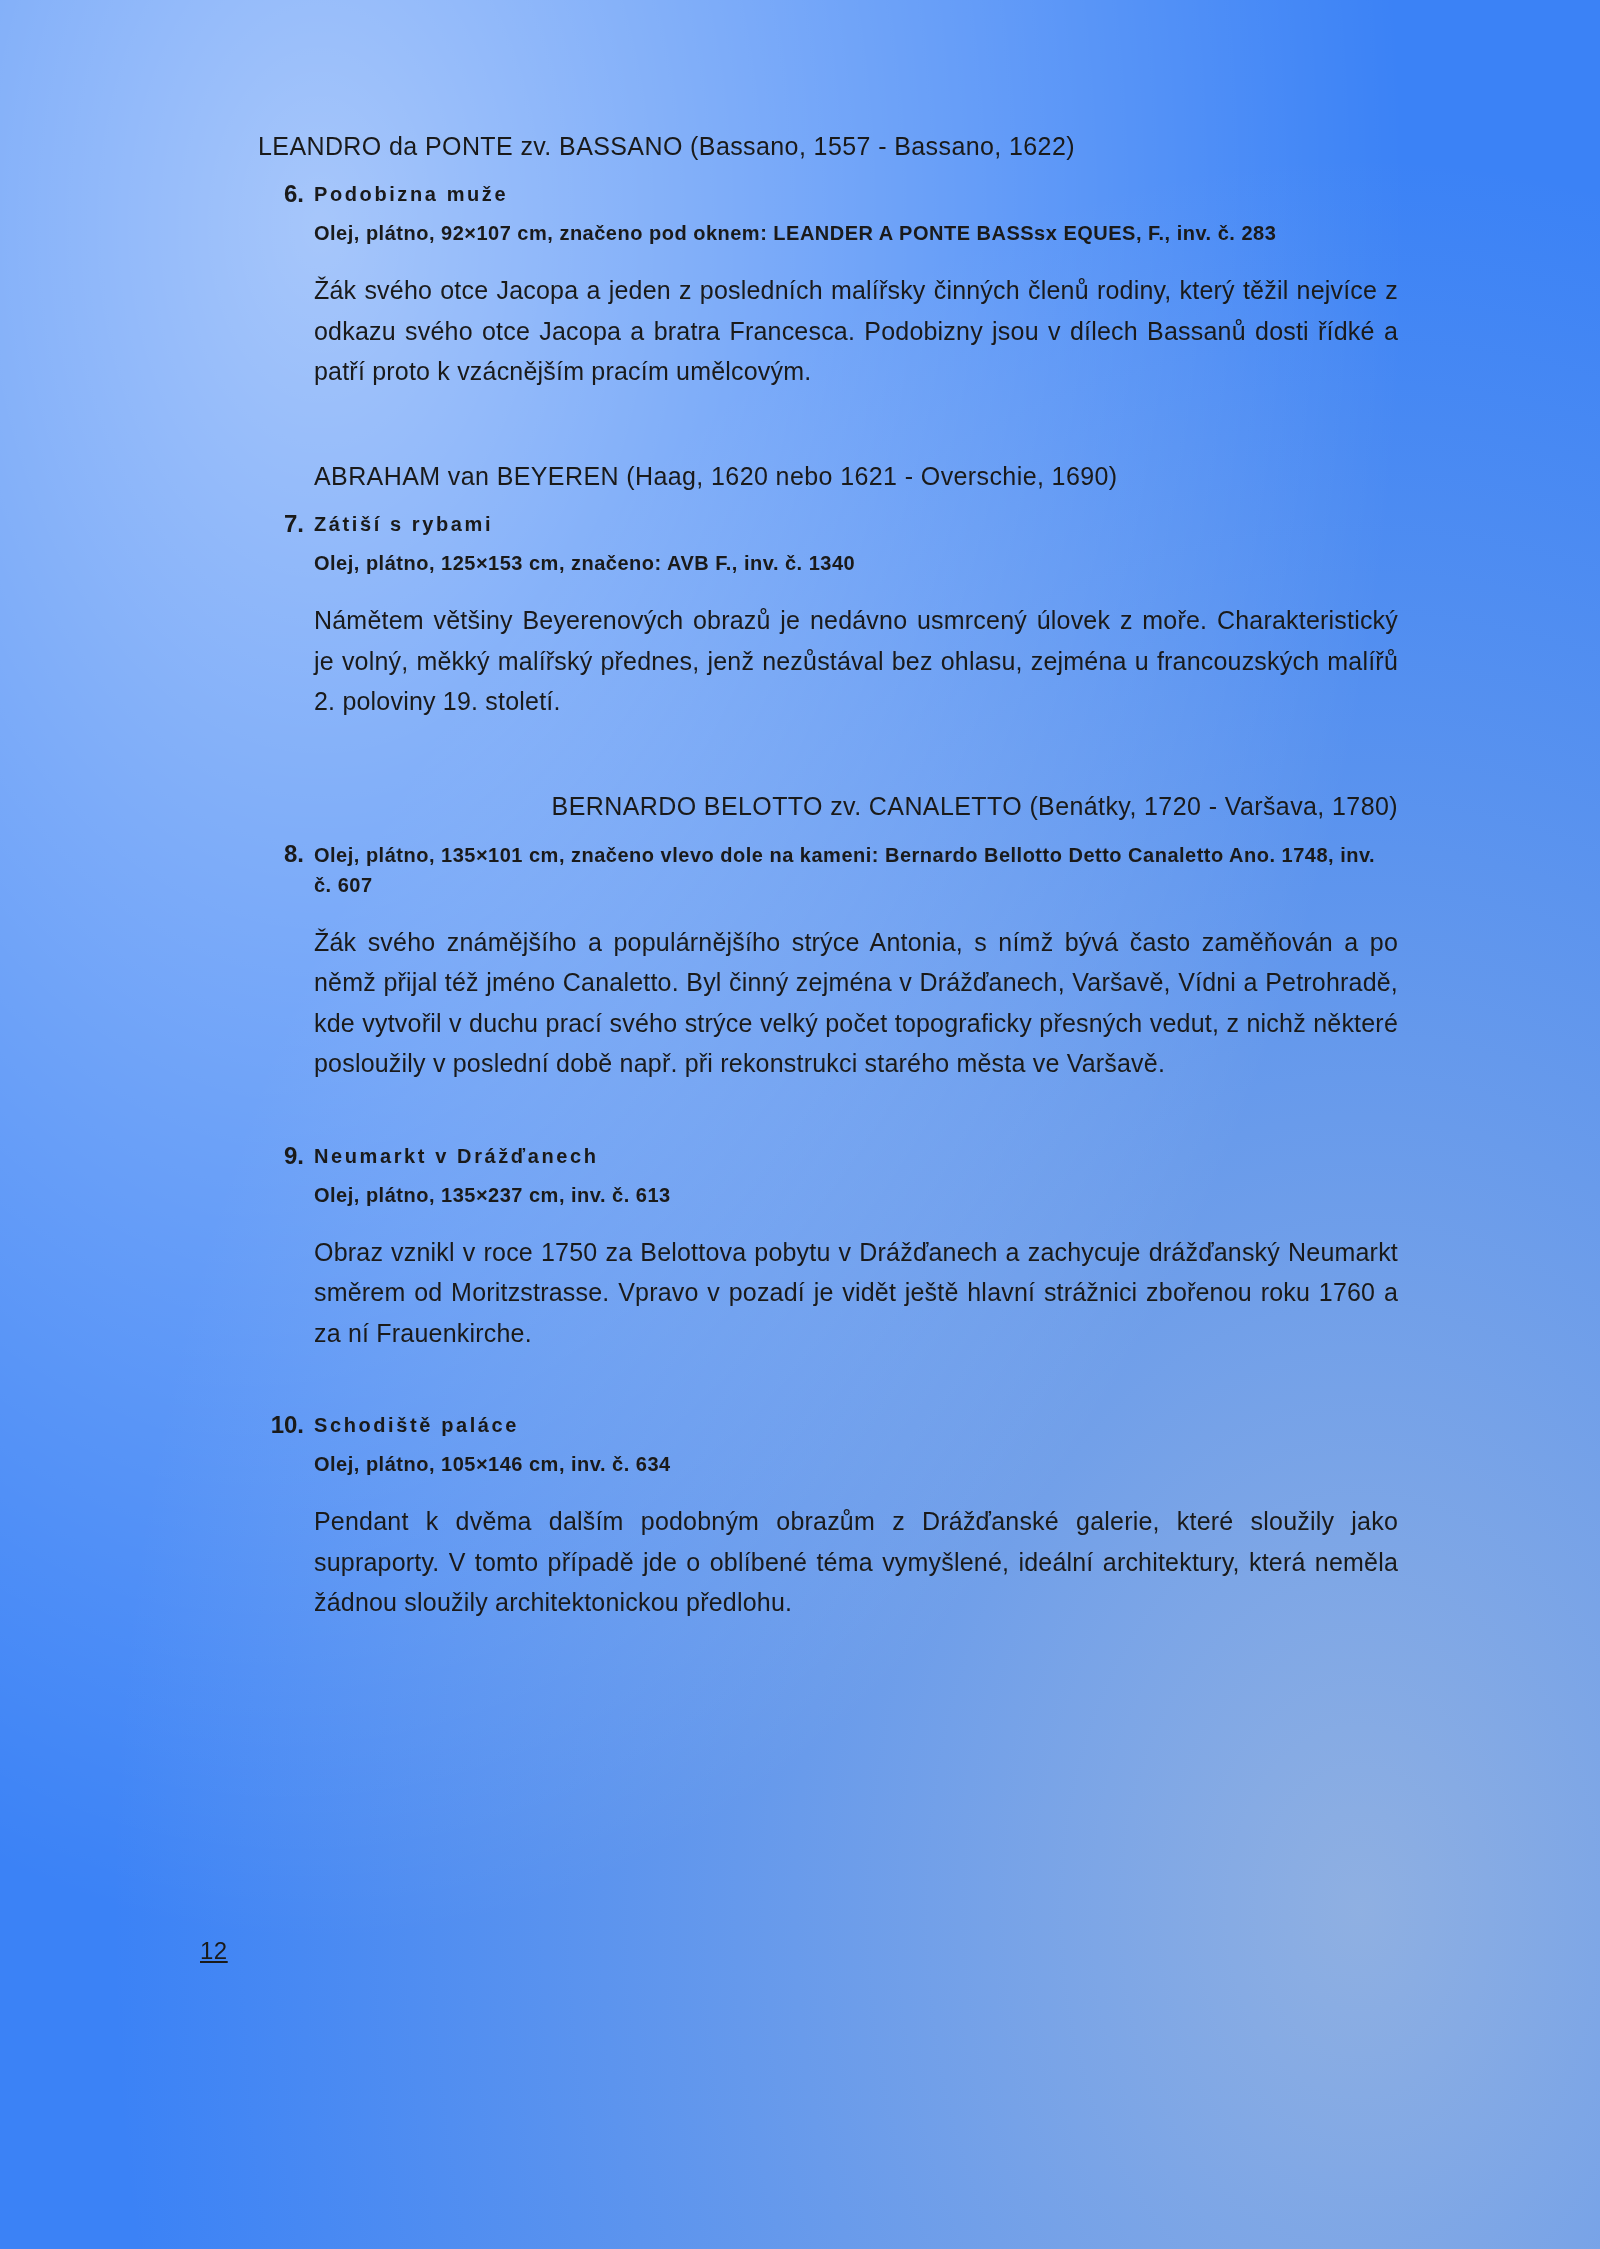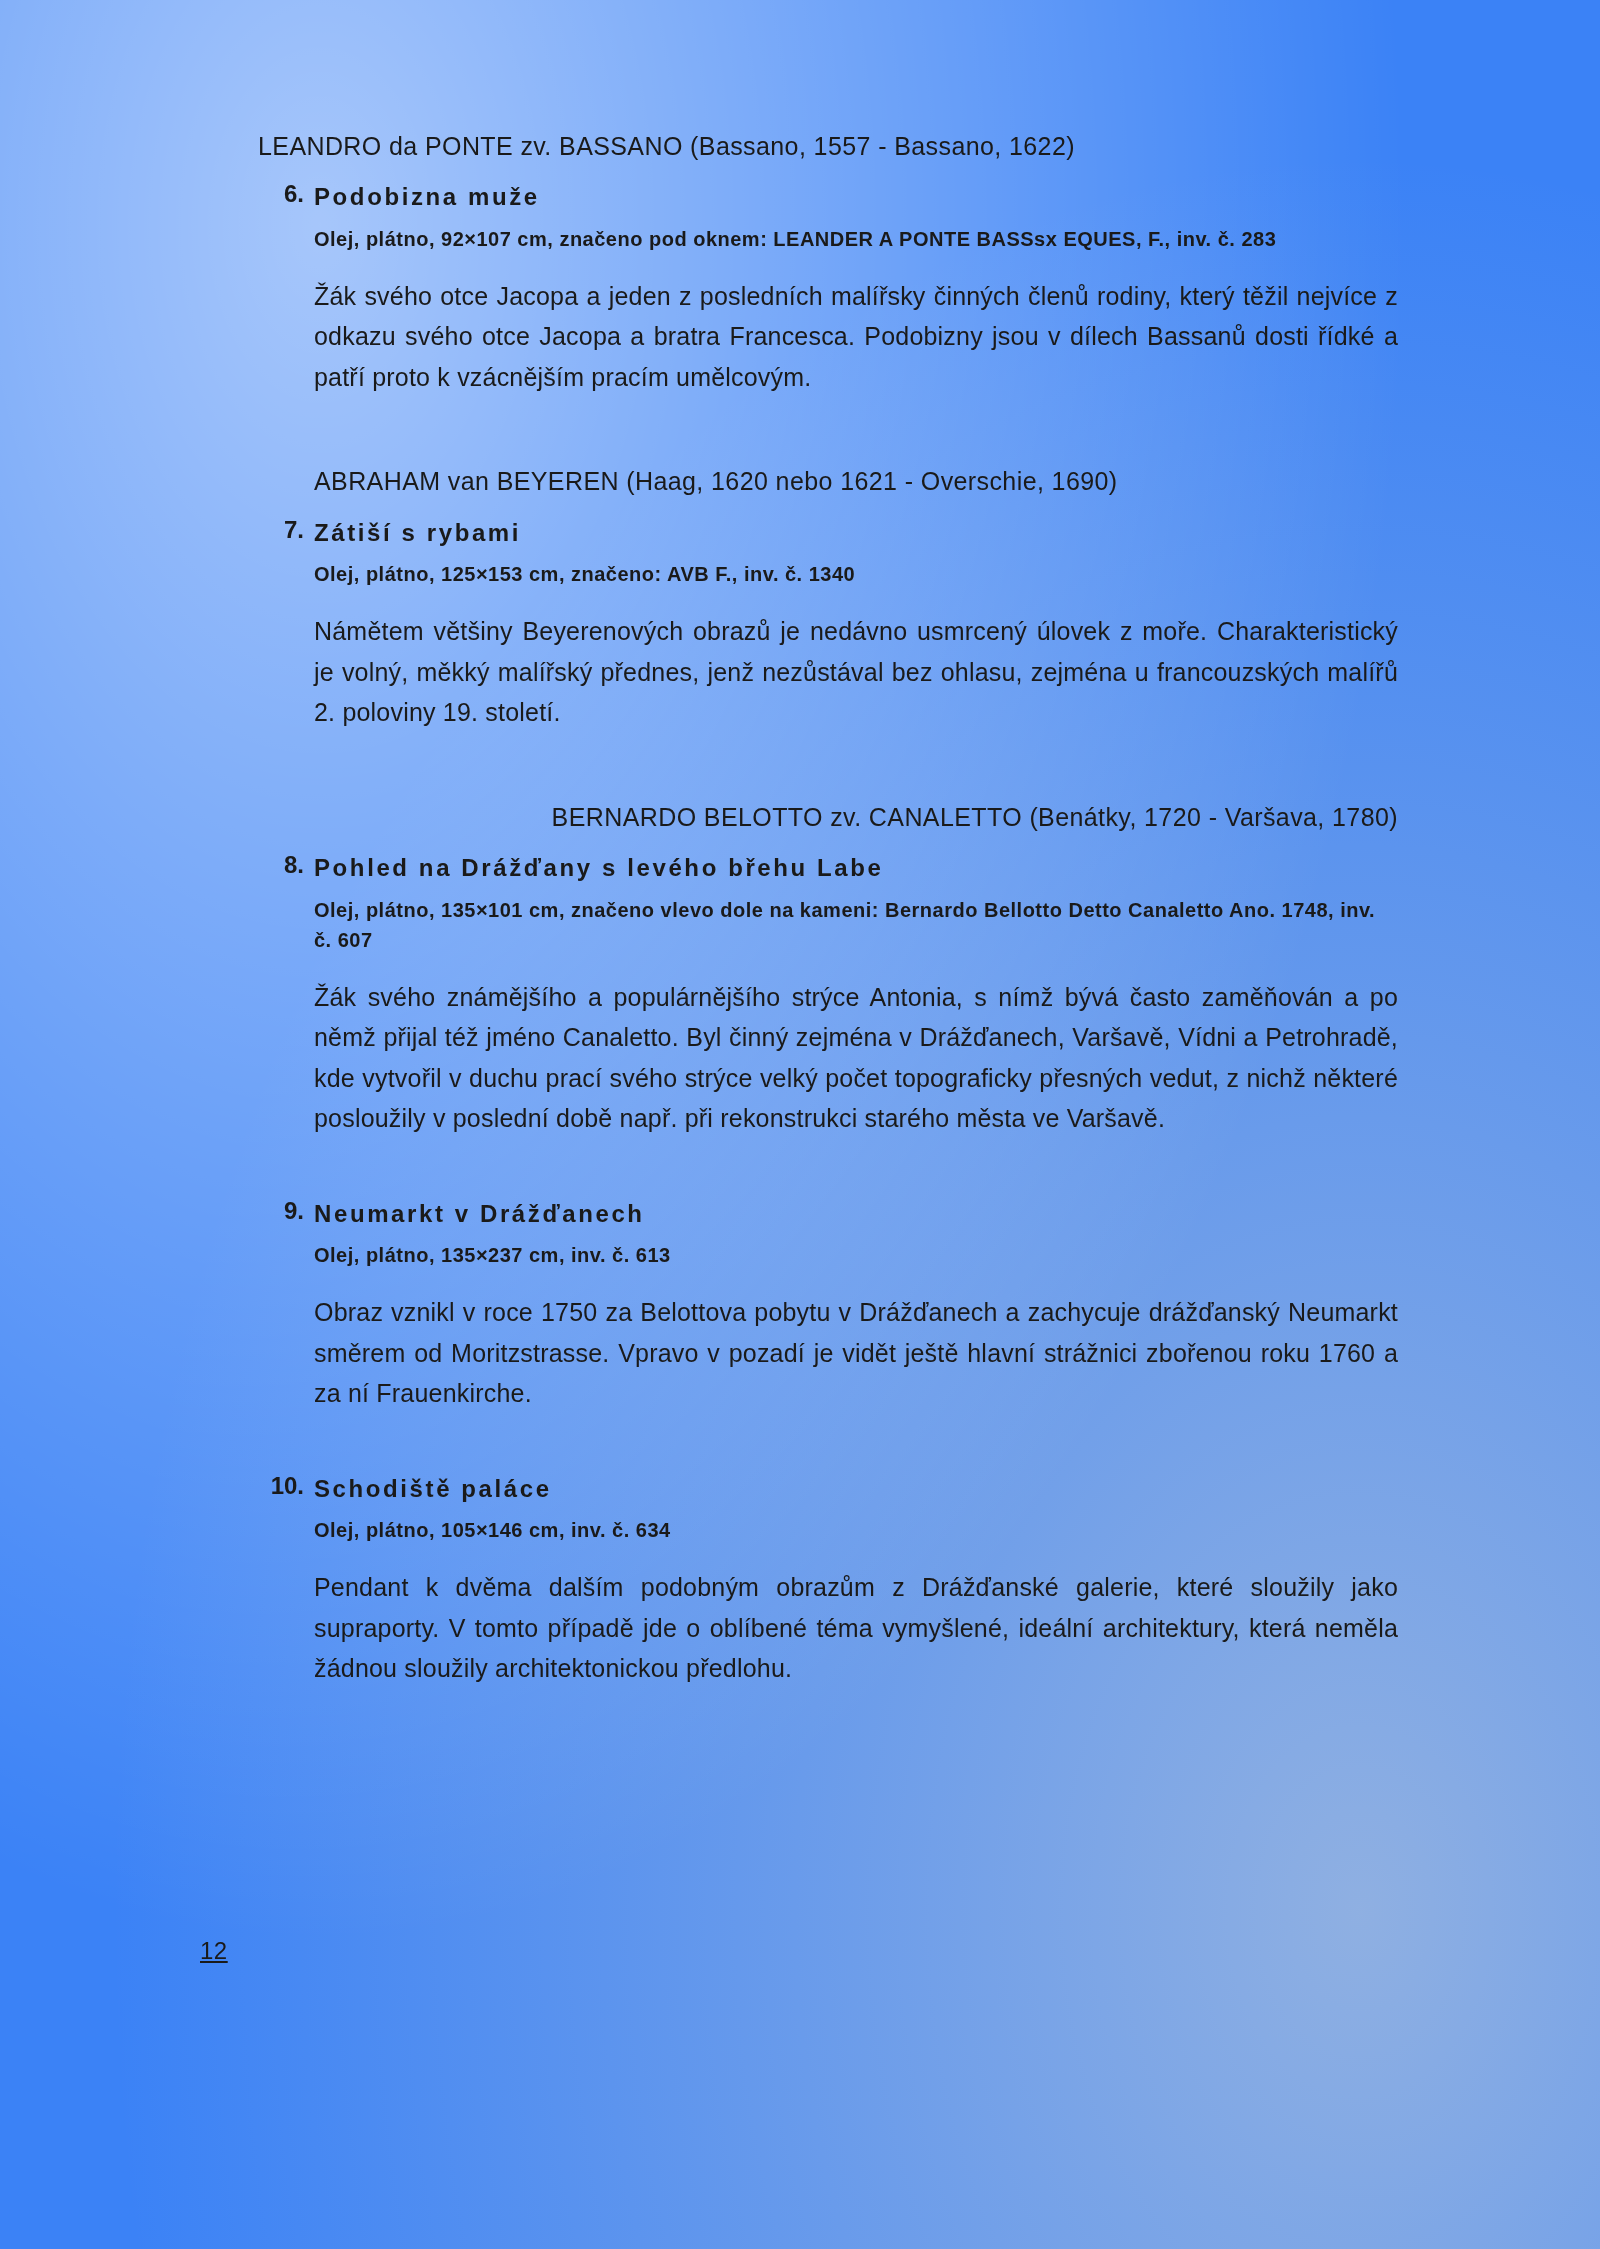--- a/index.html
+++ b/index.html
@@ -42,21 +42,21 @@
     letter-spacing: 0.4px;
     margin: 0 0 16px 0;
     line-height: 1.45;
   }
 
   .entry {
     position: relative;
     margin: 0 0 6px 0;
   }
   .entry-title {
-    font-size: 24px;
+    font-size: 20px;
     font-weight: bold;
     letter-spacing: 2.6px;
     margin: 0 0 10px 0;
     padding-left: 56px;
     line-height: 1.4;
   }
   .entry-num {
     position: absolute;
     left: 0;
     top: 0;
@@ -120,21 +120,20 @@
         <p class="entry-meta">Olej, plátno, 125×153 cm, značeno: AVB F., inv. č. 1340</p>
         <p class="para">Námětem většiny Beyerenových obrazů je nedávno usmrcený úlovek z moře. Charakteristický je volný, měkký malířský přednes, jenž nezůstával bez ohlasu, zejména u francouzských malířů 2. poloviny 19. století.</p>
       </div>
     </div>
 
     <div class="block">
       <p class="artist" style="padding-left:56px;text-align:right;">BERNARDO BELOTTO zv. CANALETTO (Benátky, 1720 - Varšava, 1780)</p>
 
       <div class="entry" style="margin-bottom:58px;">
         <span class="entry-num">8.</span>
-        <p class="entry-title">Pohled na Drážďany s levého břehu Labe</p>
         <p class="entry-meta">Olej, plátno, 135×101 cm, značeno vlevo dole na kameni: Bernardo Bellotto Detto Canaletto Ano. 1748, inv. č. 607</p>
         <p class="para">Žák svého známějšího a populárnějšího strýce Antonia, s nímž bývá často zaměňován a po němž přijal též jméno Canaletto. Byl činný zejména v Drážďanech, Varšavě, Vídni a Petrohradě, kde vytvořil v duchu prací svého strýce velký počet topograficky přesných vedut, z nichž některé posloužily v poslední době např. při rekonstrukci starého města ve Varšavě.</p>
       </div>
 
       <div class="entry" style="margin-bottom:58px;">
         <span class="entry-num">9.</span>
         <p class="entry-title">Neumarkt v Drážďanech</p>
         <p class="entry-meta">Olej, plátno, 135×237 cm, inv. č. 613</p>
         <p class="para">Obraz vznikl v roce 1750 za Belottova pobytu v Drážďanech a zachycuje drážďanský Neumarkt směrem od Moritzstrasse. Vpravo v pozadí je vidět ještě hlavní strážnici zbořenou roku 1760 a za ní Frauenkirche.</p>
       </div>

